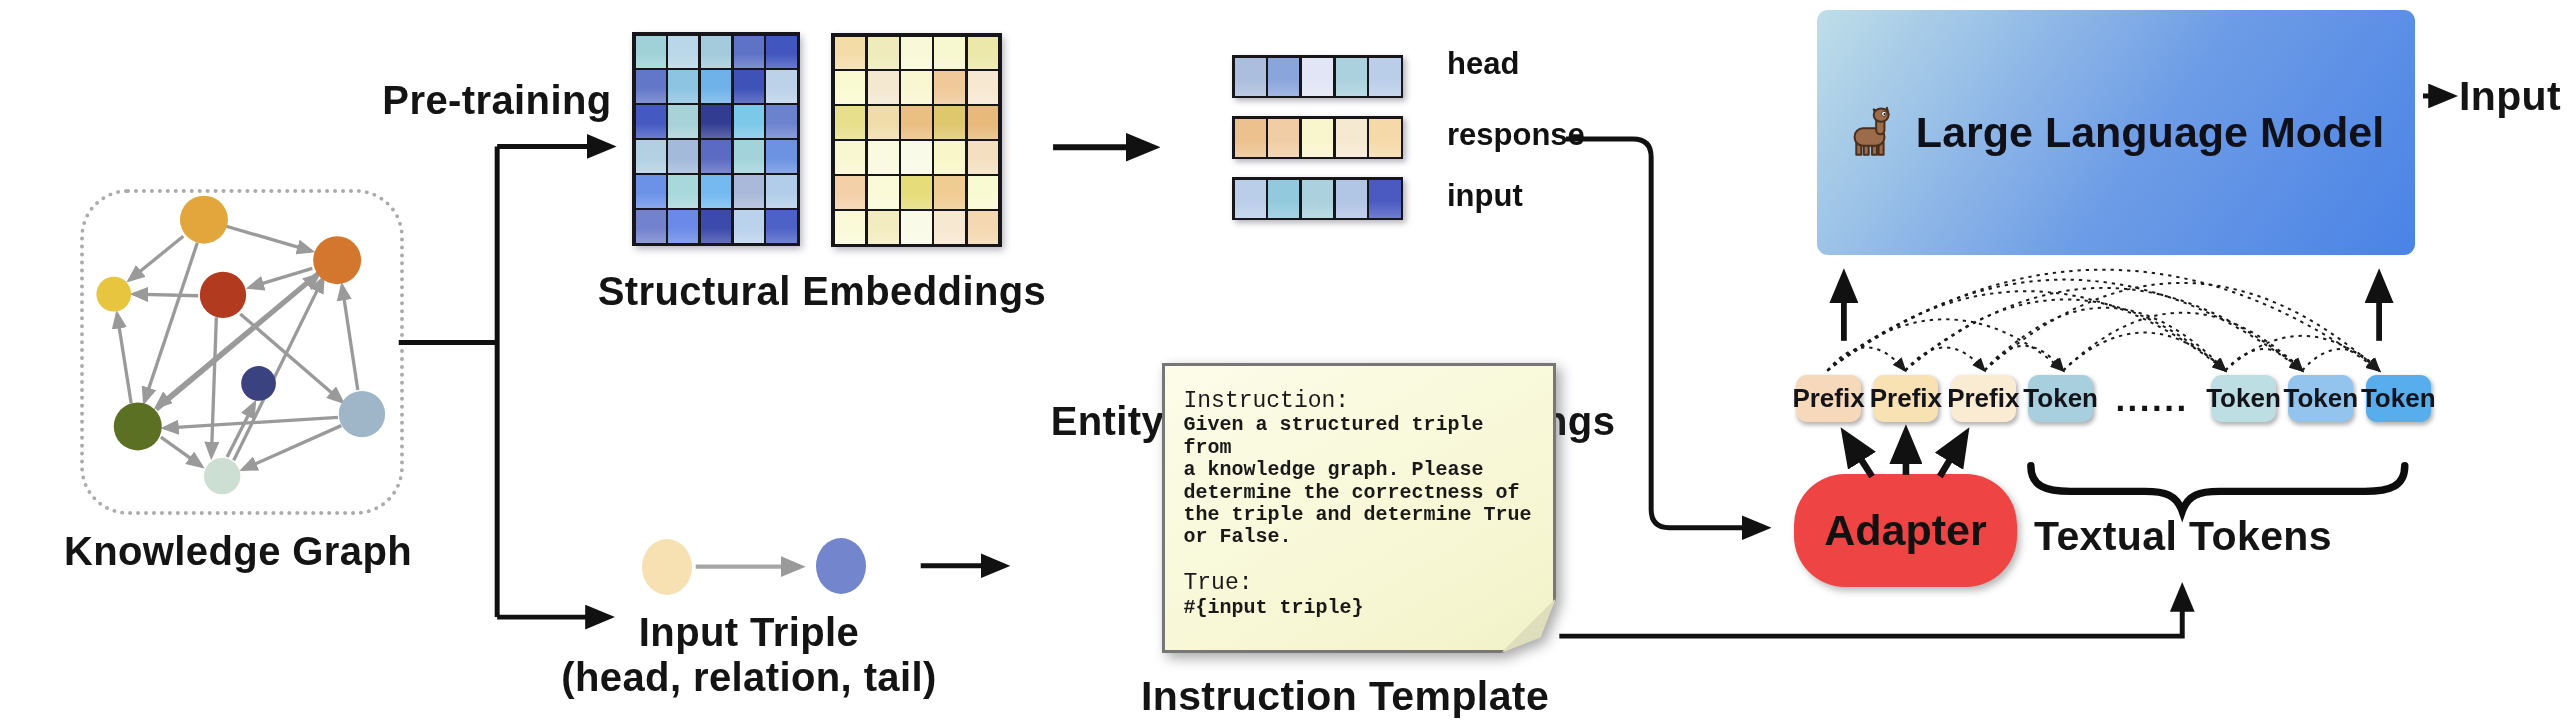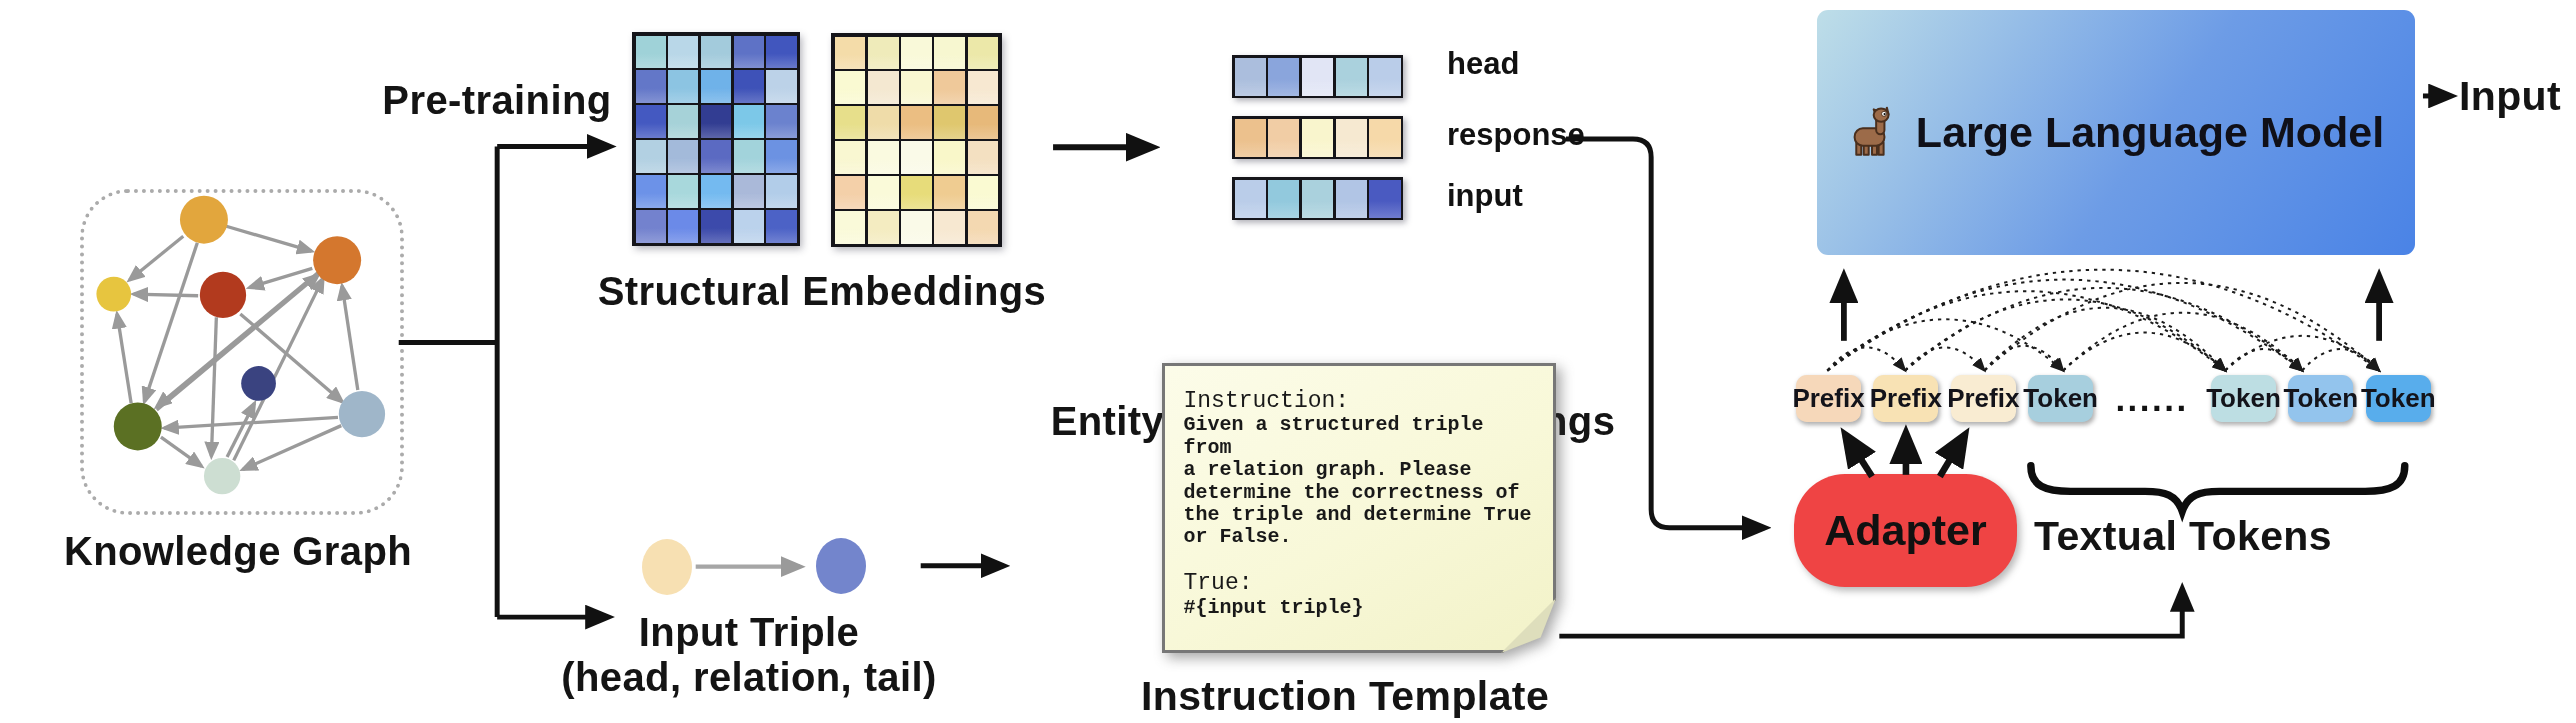--- a/index.html
+++ b/index.html
@@ -270,21 +270,21 @@
 <div class="label lbl-48" style="left:749px;top:632px;">Input Triple</div>
 <div class="label lbl-48" style="left:749px;top:677px;">(head, relation, tail)</div>
 
 <div id="note-wrap" class="abs">
   <div id="note"></div>
   <div id="note-fold"></div>
   <div id="note-text">
     <div class="h">Instruction:</div>
     <div class="b">
         <div>Given a structured triple from</div>
-        <div>a relation graph. Please</div>
+        <div>a knowledge graph. Please</div>
         <div>determine the correctness of</div>
         <div>the triple and determine True</div>
         <div>or False.</div>
       </div>
     <div class="gap"></div>
     <div class="h">True:</div>
     <div class="b">#{input triple}</div>
   </div>
 </div>
 <div class="label lbl-48" style="left:1345px;top:696px;font-size:41px;">Instruction Template</div>

